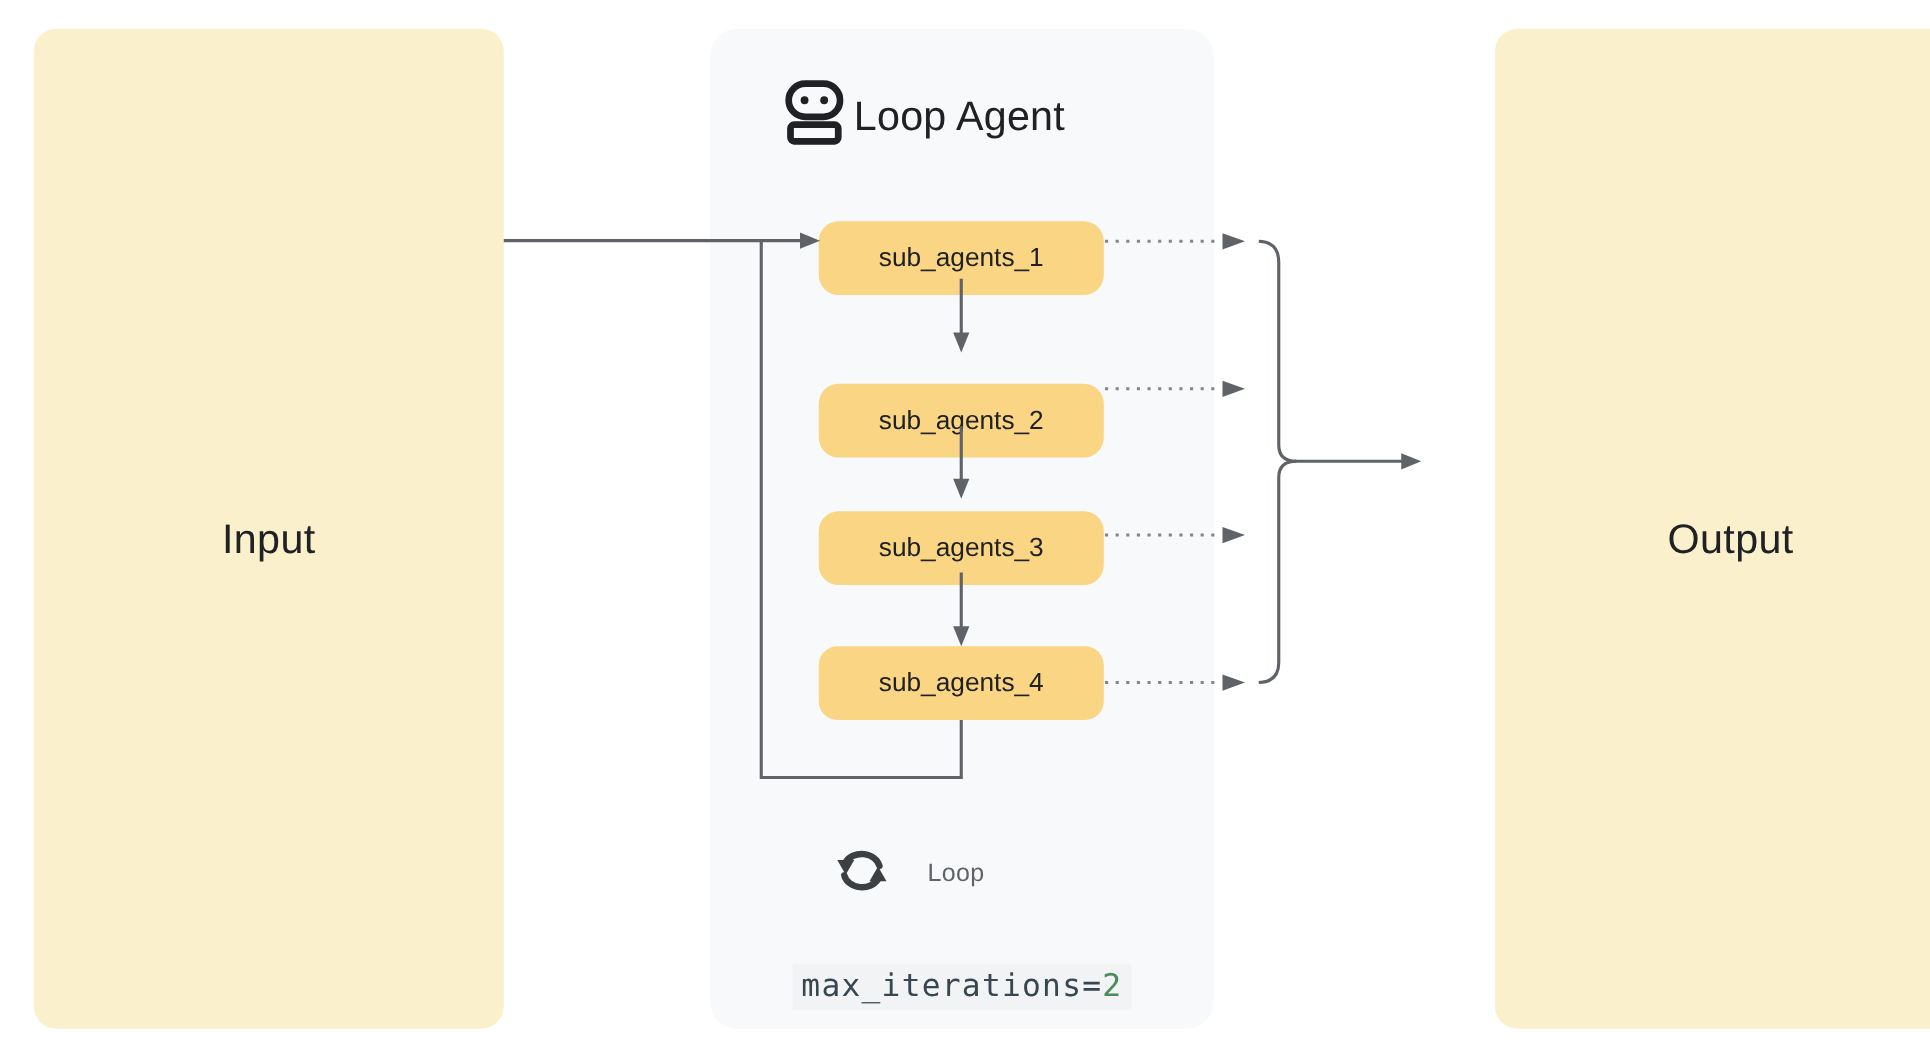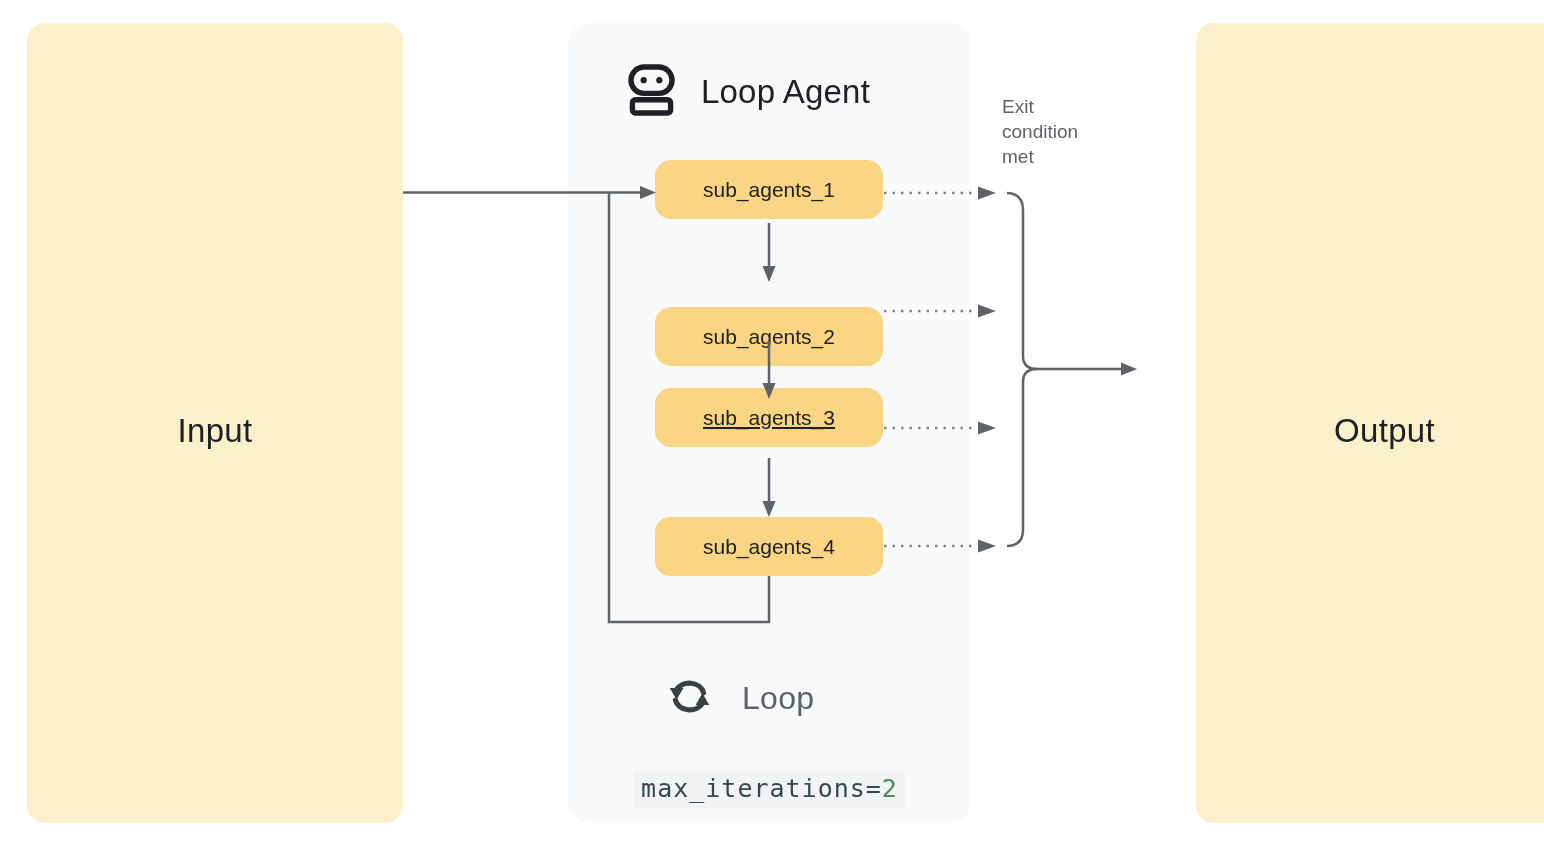--- a/index.html
+++ b/index.html
@@ -38,64 +38,64 @@
     height: 800px;
     background: #F8F9FA;
     border-radius: 22px;
   }
   #agent-header {
     position: absolute;
     left: 628px;
     top: 64px;
     display: flex;
     align-items: center;
-    gap: 26px;
+    gap: 8px;
   }
   #agent-title {
     font-size: 33px;
     font-weight: 500;
     color: #202124;
     letter-spacing: 0.2px;
   }
   .sub-agent {
     position: absolute;
     left: 655px;
     width: 228px;
     height: 59px;
     background: #F9D584;
     border-radius: 16px;
     display: flex;
     align-items: center;
     justify-content: center;
     font-size: 21px;
     color: #202124;
   }
-  #sub-agent-1 { top: 160px; text-align: center; }
+  #sub-agent-1 { top: 177px; text-align: center; }
   #sub-agent-2 { top: 282px; margin-top: 25px; }
-  #sub-agent-3 { top: 388px; text-decoration: underline; }
+  #sub-agent-3 { top: 409px; }
   #sub-agent-4 { top: 517px; border-radius: 15px; }
   #exit-condition {
     position: absolute;
     left: 1002px;
     top: 94px;
     width: 98px;
     font-size: 19px;
     line-height: 1.32;
     color: #5F6368;
   }
   #loop-row {
     position: absolute;
     left: 667px;
     top: 674px;
     display: flex;
     align-items: center;
     gap: 30px;
   }
   #loop-label {
-    font-size: 32px;
+    font-size: 20px;
     color: #5F6368;
     letter-spacing: 0.3px;
   }
   #code-line {
     position: absolute;
     left: 568px;
     top: 771px;
     width: 403px;
     text-align: center;
   }
@@ -146,21 +146,20 @@
   <div class="sub-agent" id="sub-agent-2">
     <span>sub_agents_2</span>
   </div>
   <div class="sub-agent" id="sub-agent-3">
     <span>sub_agents_3</span>
   </div>
   <div class="sub-agent" id="sub-agent-4">
     <span>sub_agents_4</span>
   </div>
 
-  <div id="exit-condition">Exit condition met</div>
 
   <div id="loop-row">
     <span>
       <svg width="45" height="45" viewBox="0 0 48 48" aria-hidden="true">
         <path d="M 39 20 A 15.5 13 0 0 0 10 17" fill="none" stroke="#3C4043" stroke-width="5.5" stroke-linecap="round"></path>
         <polygon points="3,15 17.5,15 10.2,27.5" fill="#3C4043"></polygon>
         <path d="M 9 28 A 15.5 13 0 0 0 38 31" fill="none" stroke="#3C4043" stroke-width="5.5" stroke-linecap="round"></path>
         <polygon points="30.5,33 45,33 37.8,20.5" fill="#3C4043"></polygon>
       </svg>
     </span>

